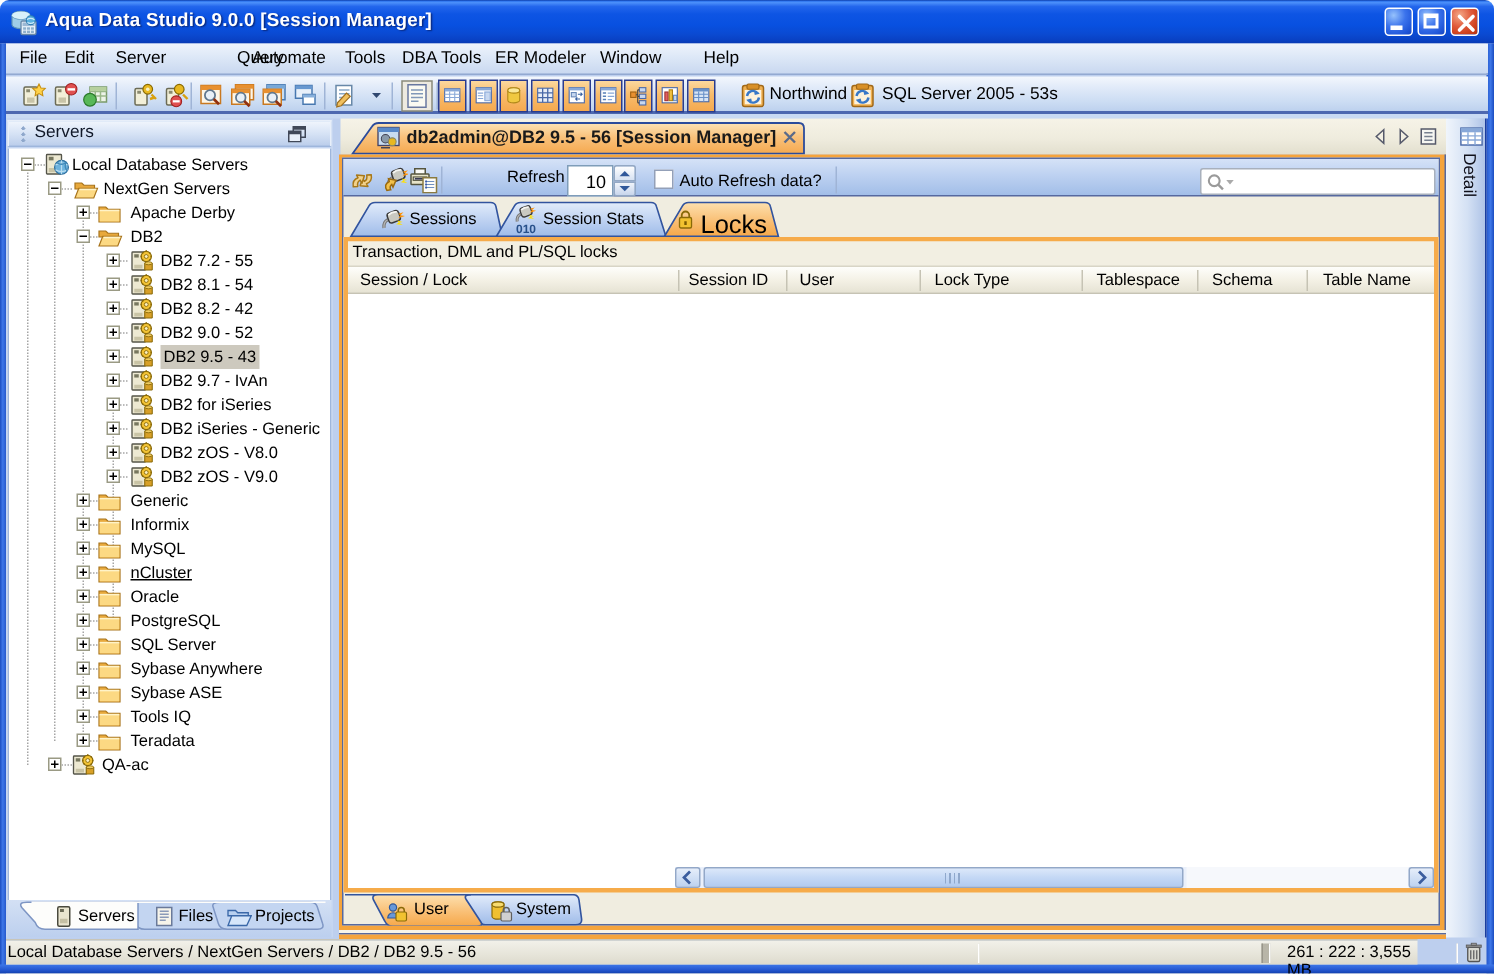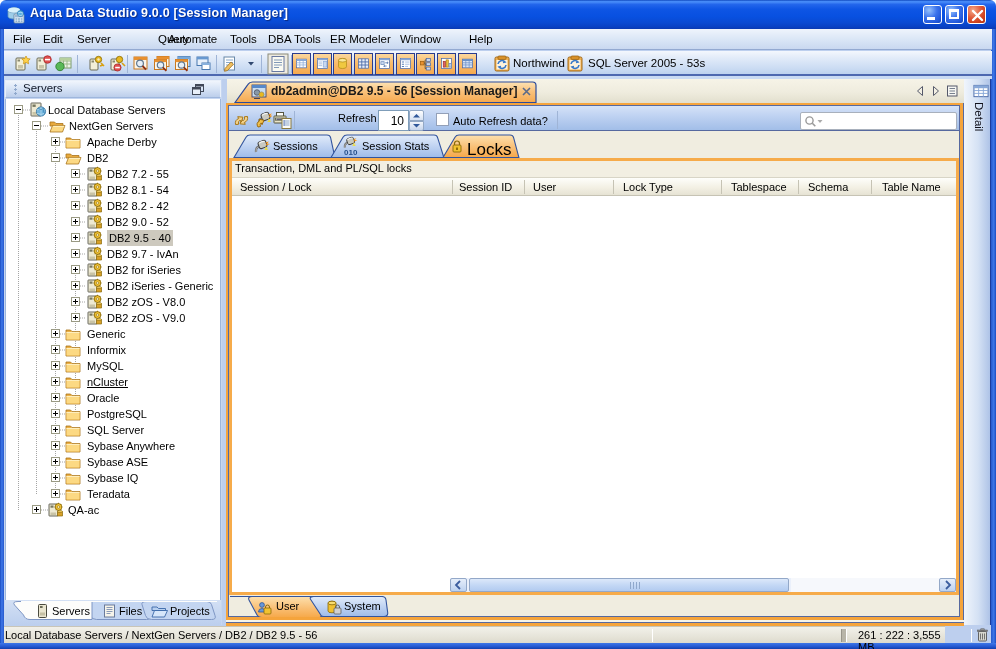--- a/index.html
+++ b/index.html
@@ -387,36 +387,36 @@
   <use href="#dbsrv" x="42" y="403"></use>
 </svg>
 <div class="trow" style="left:42px;top:3px;">Local Database Servers</div>
 <div class="trow" style="left:63px;top:19px;">NextGen Servers</div>
 <div class="trow" style="left:81px;top:35px;text-align:right;">Apache Derby</div>
 <div class="trow" style="left:81px;top:51px;">DB2</div>
 <div class="trow" style="left:101px;top:67px;">DB2 7.2 - 55</div>
 <div class="trow" style="left:101px;top:83px;">DB2 8.1 - 54</div>
 <div class="trow" style="left:101px;top:99px;">DB2 8.2 - 42</div>
 <div class="trow" style="left:101px;top:115px;">DB2 9.0 - 52</div>
-<div class="trow" style="left:101px;top:131px;background:#CDC9BE;padding:0 2px;">DB2 9.5 - 40</div>
+<div class="trow" style="left:101px;top:131px;background:#CDC9BE;padding:0 2px;">DB2 9.5 - 43</div>
 <div class="trow" style="left:101px;top:147px;">DB2 9.7 - IvAn</div>
 <div class="trow" style="left:101px;top:163px;">DB2 for iSeries</div>
 <div class="trow" style="left:101px;top:179px;">DB2 iSeries - Generic</div>
 <div class="trow" style="left:101px;top:195px;">DB2 zOS - V8.0</div>
 <div class="trow" style="left:101px;top:211px;">DB2 zOS - V9.0</div>
 <div class="trow" style="left:81px;top:227px;">Generic</div>
 <div class="trow" style="left:81px;top:243px;">Informix</div>
 <div class="trow" style="left:81px;top:259px;">MySQL</div>
 <div class="trow" style="left:81px;top:275px;text-decoration:underline;">nCluster</div>
 <div class="trow" style="left:81px;top:291px;">Oracle</div>
 <div class="trow" style="left:81px;top:307px;">PostgreSQL</div>
 <div class="trow" style="left:81px;top:323px;">SQL Server</div>
 <div class="trow" style="left:81px;top:339px;">Sybase Anywhere</div>
 <div class="trow" style="left:81px;top:355px;">Sybase ASE</div>
-<div class="trow" style="left:81px;top:371px;">Sybase IQ</div>
+<div class="trow" style="left:81px;top:371px;">Tools IQ</div>
 <div class="trow" style="left:81px;top:387px;">Teradata</div>
 <div class="trow" style="left:62px;top:403px;">QA-ac</div>
 <div class="ebox minus" style="left:8px;top:6px;"></div>
 <div class="ebox minus" style="left:26px;top:22px;"></div>
 <div class="ebox plus" style="left:45px;top:38px;"></div>
 <div class="ebox minus" style="left:45px;top:54px;"></div>
 <div class="ebox plus" style="left:65px;top:70px;"></div>
 <div class="ebox plus" style="left:65px;top:86px;"></div>
 <div class="ebox plus" style="left:65px;top:102px;"></div>
 <div class="ebox plus" style="left:65px;top:118px;"></div>

